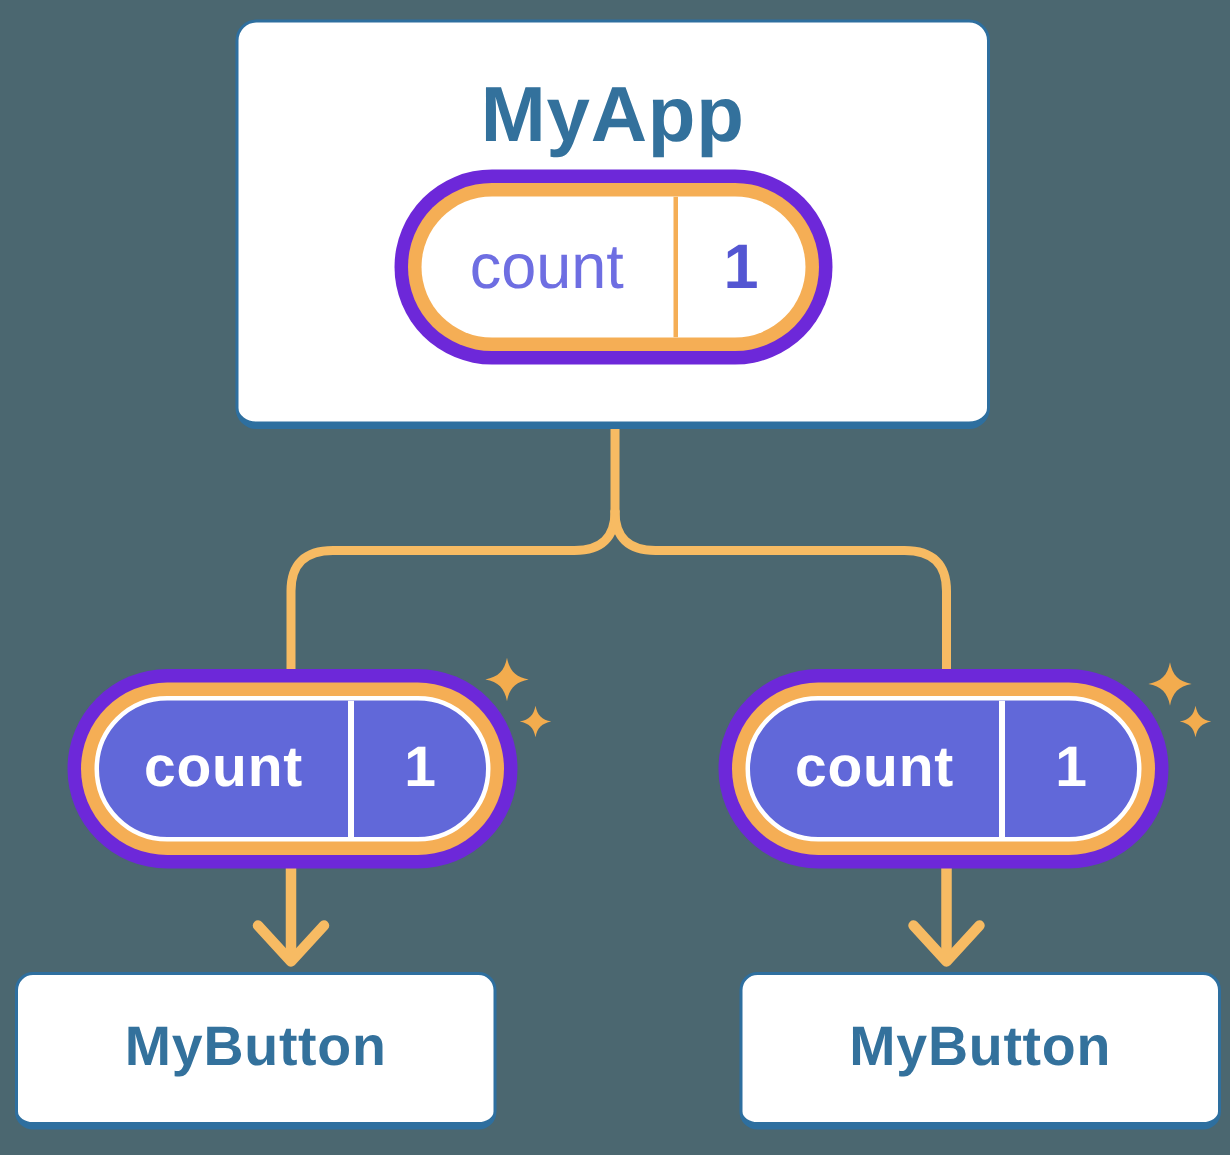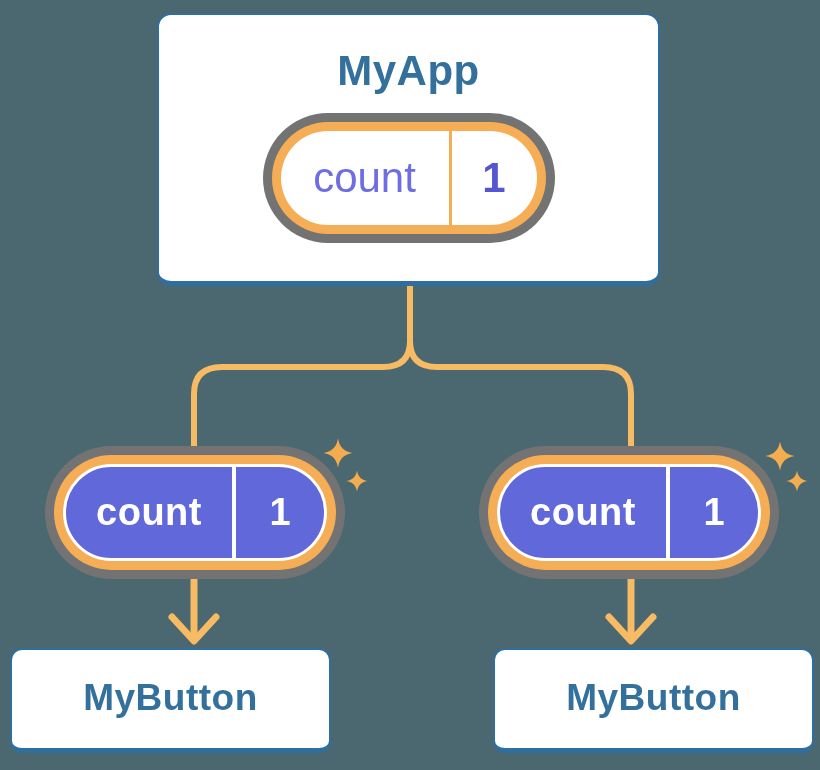--- a/index.html
+++ b/index.html
@@ -25,32 +25,32 @@
     box-sizing: border-box;
     z-index: 2;
   }
   .card.root { left: 157px; top: 13px; width: 503px; height: 273px; }
   .card.leaf { width: 321px; height: 105px; top: 648px; border-radius: 12px; }
   .card.leaf.left  { left: 10px; }
   .card.leaf.right { left: 493px; }
   .card-title {
     position: absolute; left: 0; right: 0; top: 32px;
     text-align: center;
-    font-size: 42px; font-weight: 700; letter-spacing: 0.5px;
+    font-size: 52px; font-weight: 700; letter-spacing: 0.5px;
     color: #33719C;
   }
   .leaf .card-title {
     top: 50%; transform: translateY(-52%);
     font-size: 37px;
   }
   
   .pill-glow {
     position: absolute;
     border-radius: 999px;
-    background: #737373;
+    background: #6d28d9;
     padding: 9px;
     box-sizing: border-box;
     z-index: 3;
   }
   .pill-ring {
     width: 100%; height: 100%;
     border-radius: 999px;
     background: #F5AE55;
     padding: 9px;
     box-sizing: border-box;

